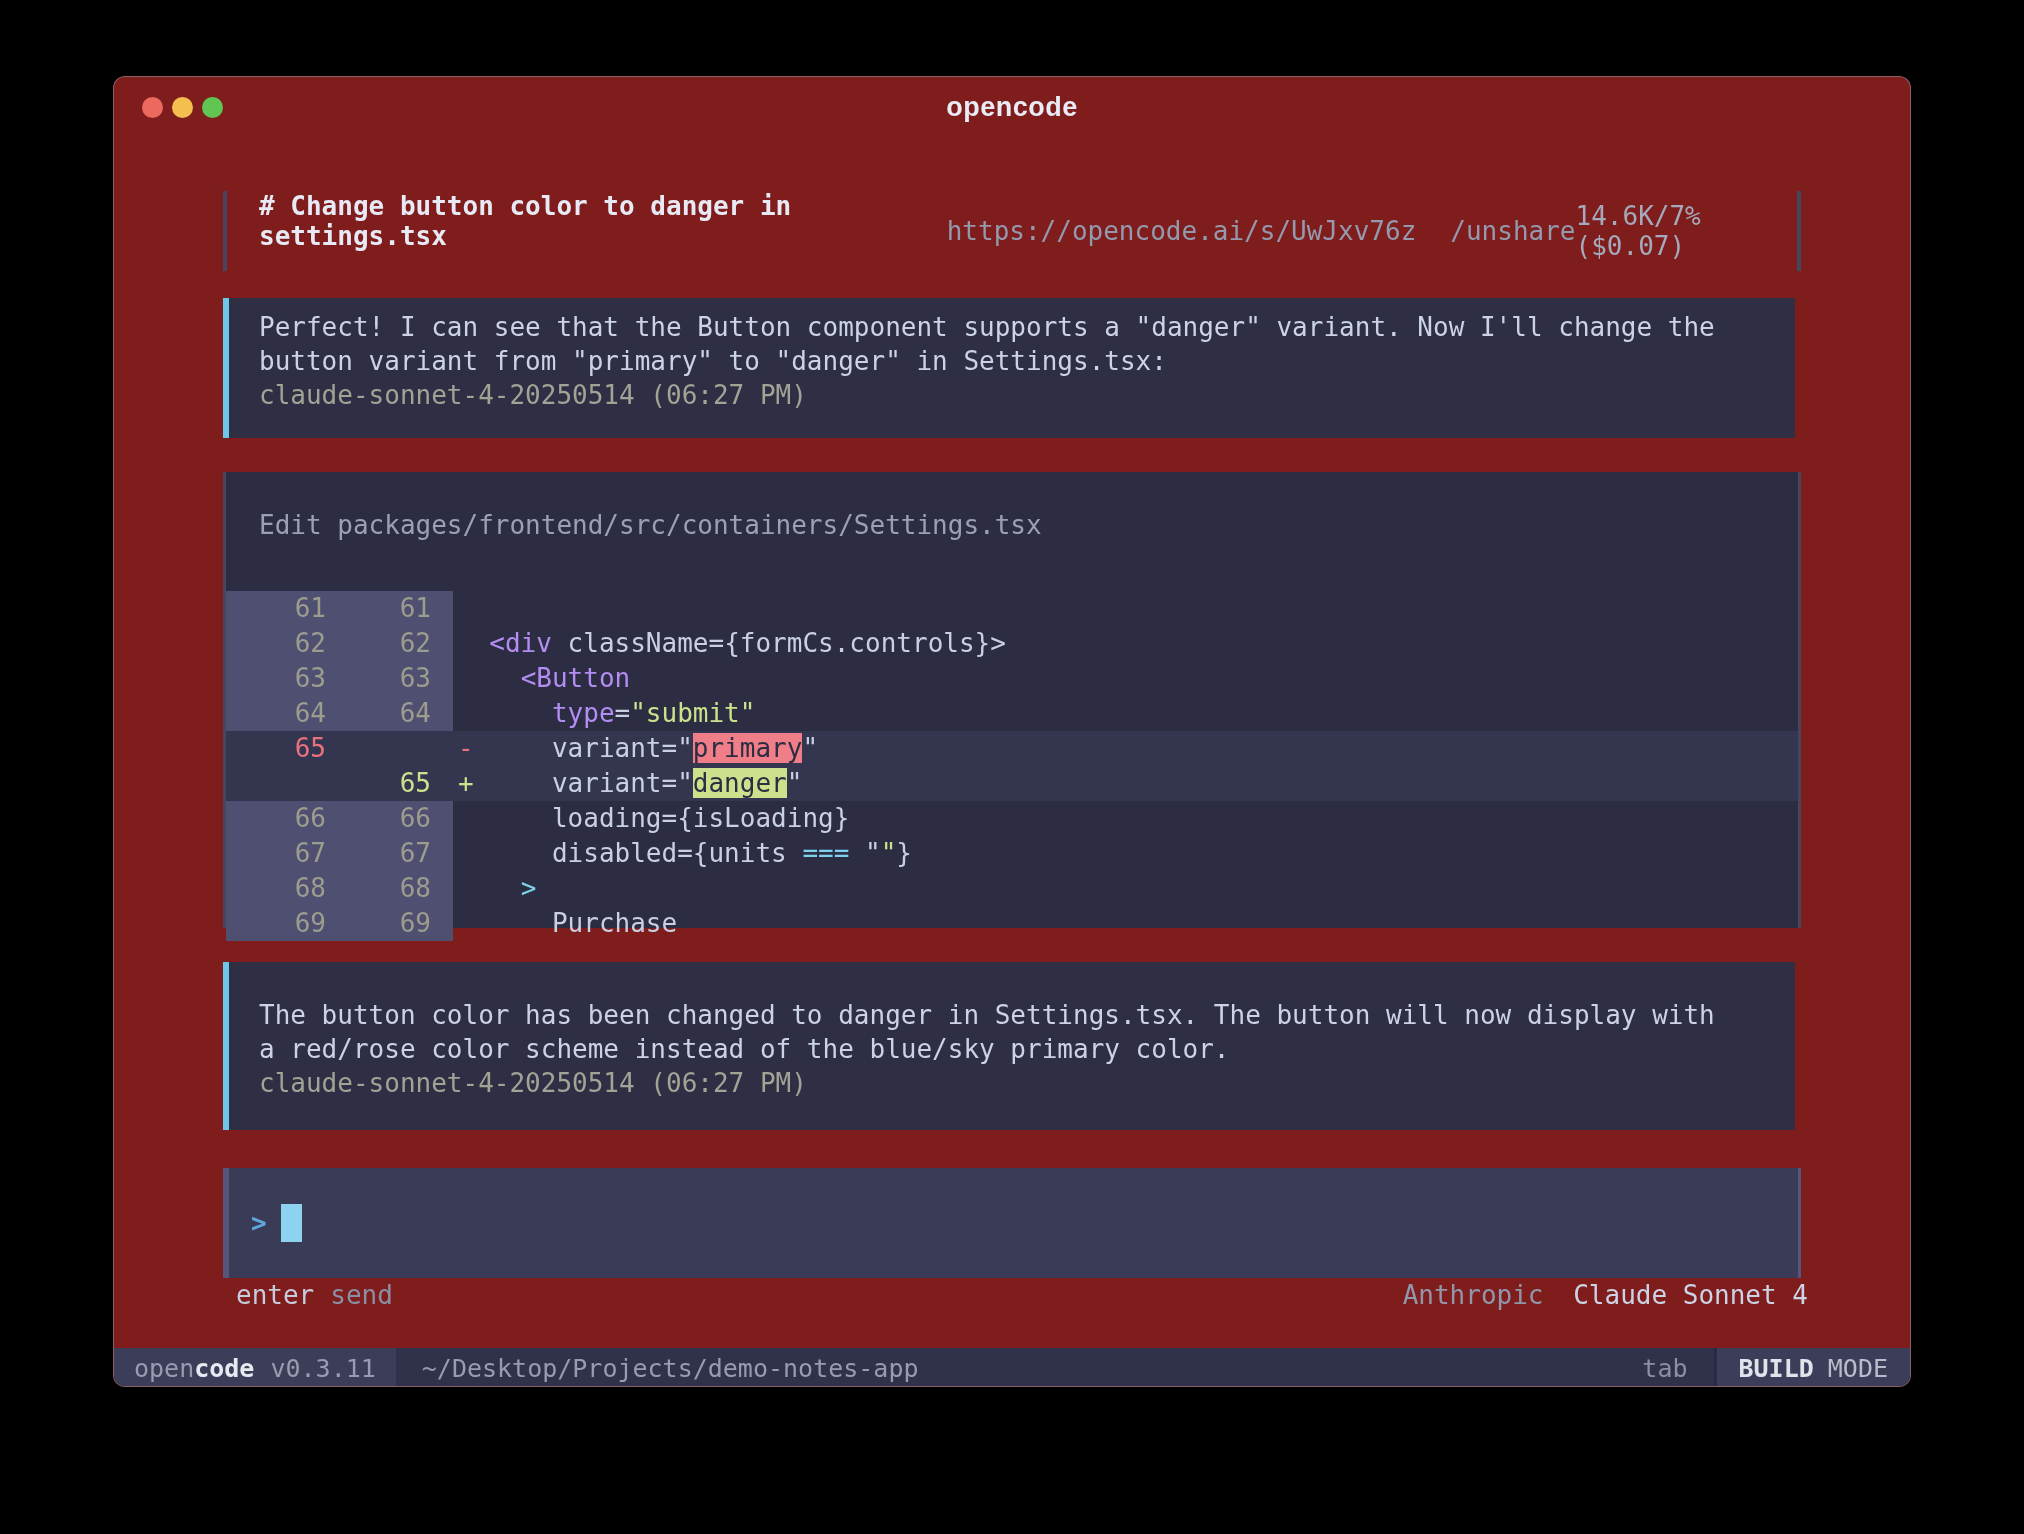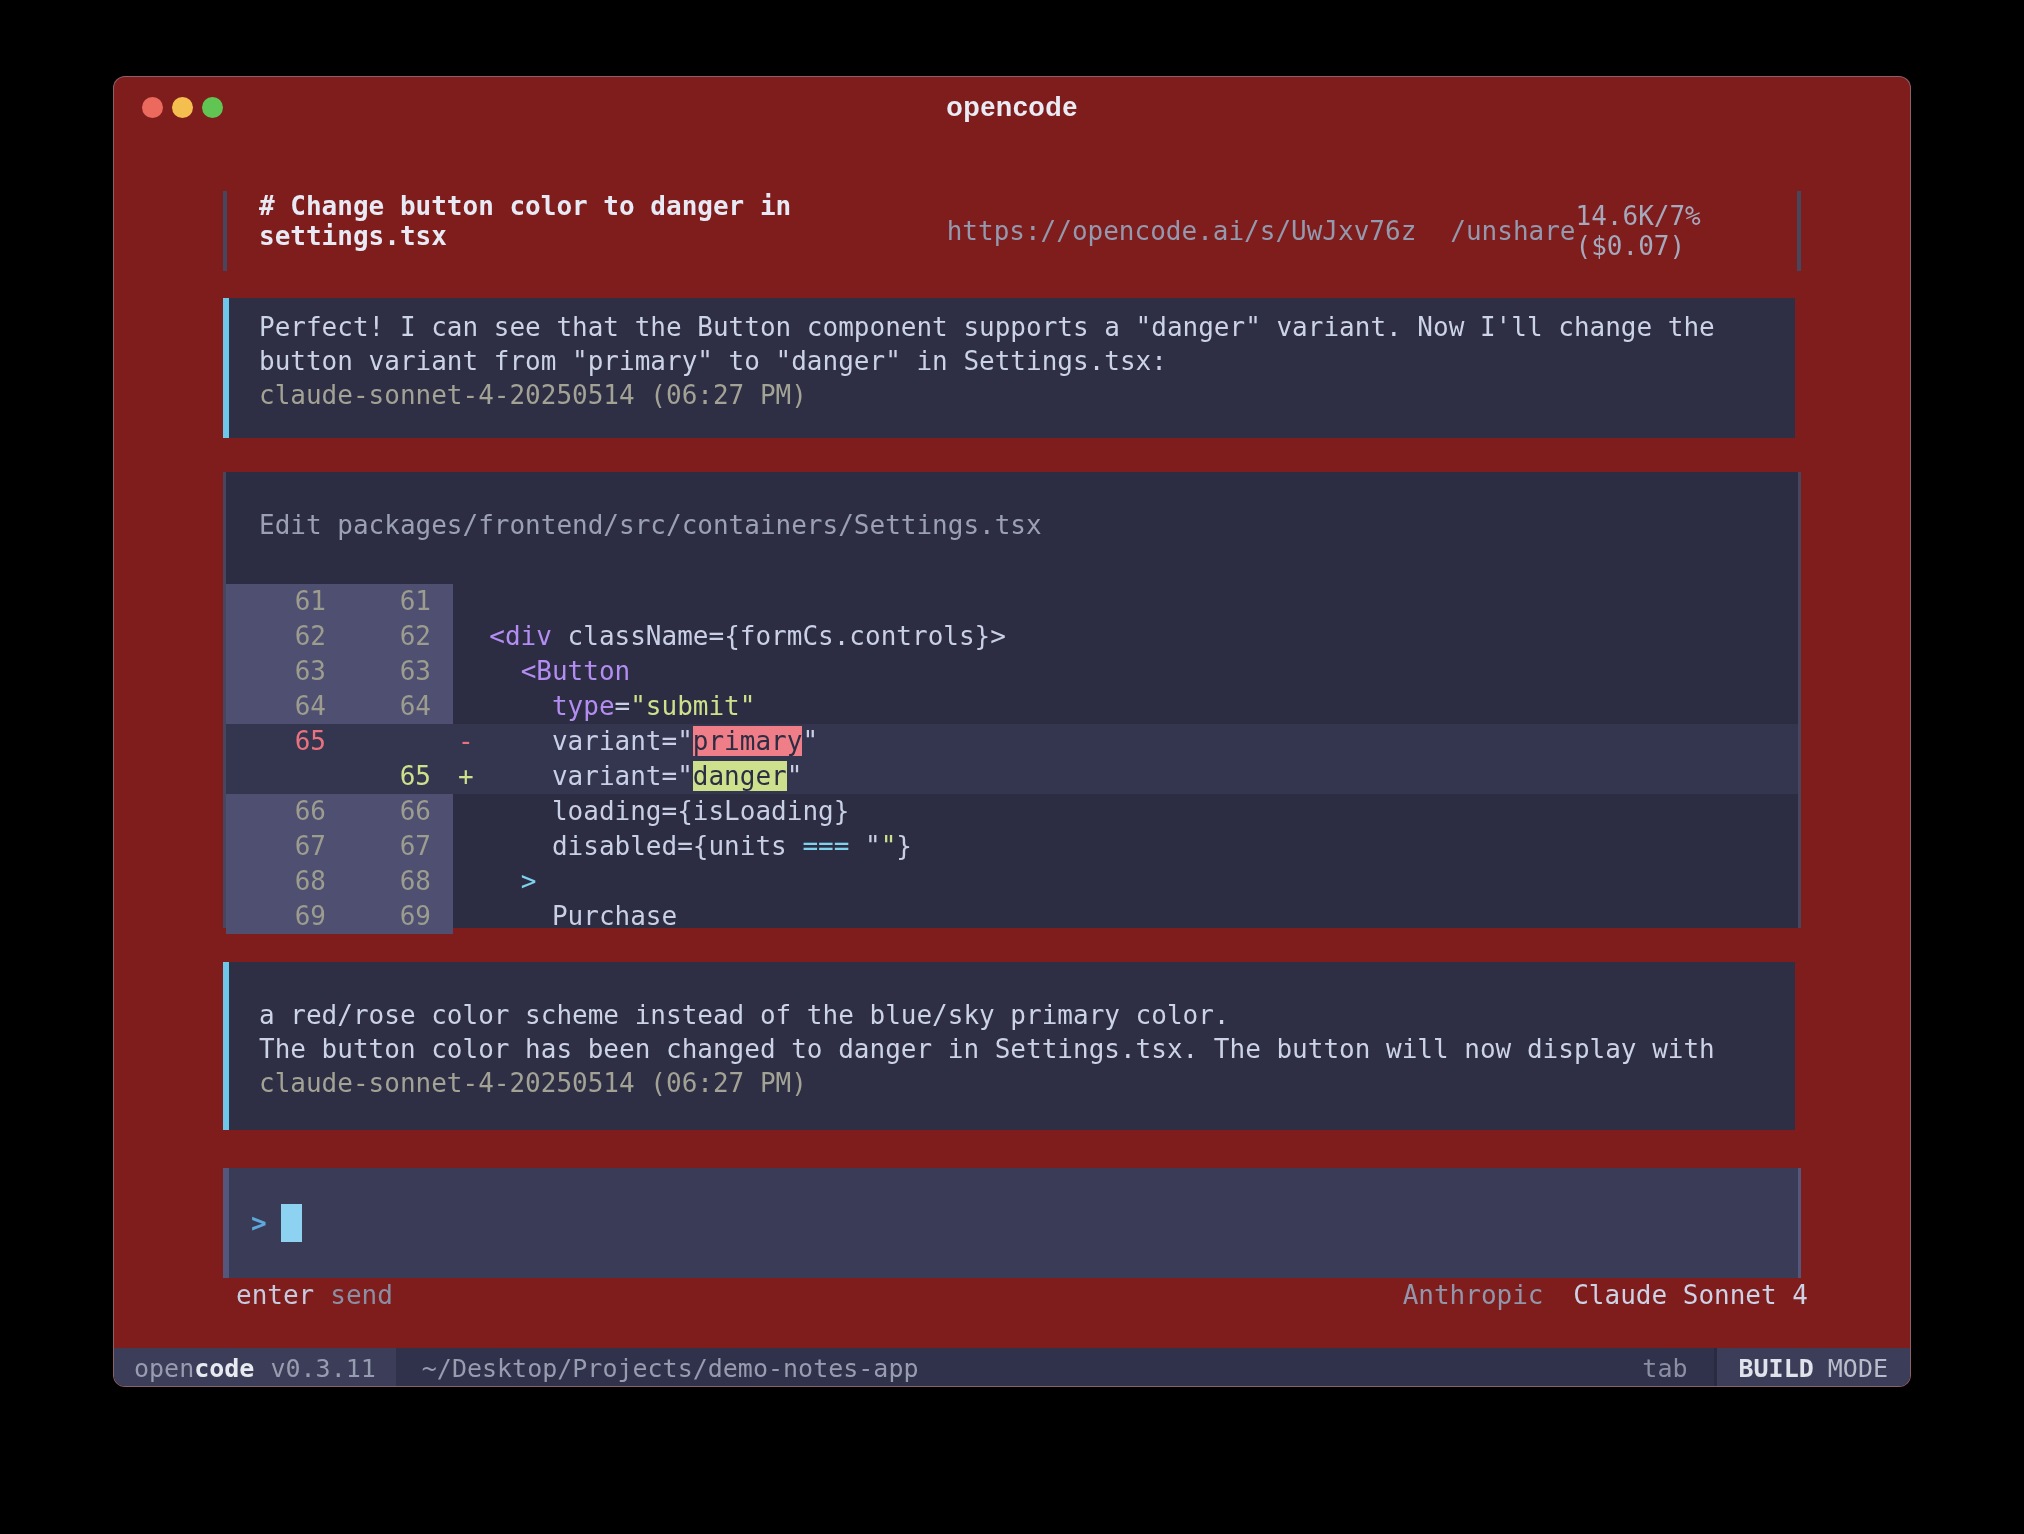--- a/index.html
+++ b/index.html
@@ -34,21 +34,21 @@
     border-left:6px solid #6cc7e8;padding-left:30px;}
   .msg .line{line-height:34px;white-space:pre;color:#ccd3e6;}
   .msg .meta{line-height:34px;color:#a2a295;}
   .msg1{top:221px;height:140px;padding-top:12px;}
   .msg2{top:885px;height:168px;padding-top:36px;}
 
   
   .editcard{position:absolute;left:109px;top:395px;width:1578px;height:456px;
     background:#2c2d43;border-left:3px solid #46475f;border-right:3px solid #46475f;}
   .edit-hdr{padding:36px 0 0 33px;line-height:34px;color:#9ba0b4;}
-  .diff{position:absolute;left:0;top:112px;width:100%;}
+  .diff{position:absolute;left:0;top:119px;width:100%;}
   .drow{display:flex;height:35px;line-height:35px;}
   .drow .gut{flex:none;white-space:pre;text-align:right;}
   .gut.old{width:100px;padding-right:0;}
   .gut.new{width:105px;}
   .gut.pad{width:22px;}
   .ctx .gut{background:#4f5071;color:#9c9c8f;}
   .del,.add{background:#34354f;}
   .del .gut,.add .gut{background:transparent;}
   .del .gut.old{color:#e9727e;}
   .add .gut.new{color:#cde18c;}
@@ -179,22 +179,22 @@
         <div class="drow ctx">
           <span class="gut old">69</span>
           <span class="gut new">69</span>
           <span class="gut pad"></span>
           <span class="code"><span class="tok-fg">      </span><span class="tok-fg">Purchase</span></span>
         </div>
       </div>
   </div>
 
   <div class="msg msg2">
+    <div class="line">The button color has been changed to danger in Settings.tsx. The button will now display with</div>
     <div class="line">a red/rose color scheme instead of the blue/sky primary color.</div>
-    <div class="line">The button color has been changed to danger in Settings.tsx. The button will now display with</div>
     <div class="meta">claude-sonnet-4-20250514 (06:27 PM)</div>
   </div>
 
   <div class="inputcard">
     <span class="prompt">&gt;</span>
     <span class="cursor"></span>
   </div>
 
   <div class="hintrow">
     <span class="hint-key">enter</span>

